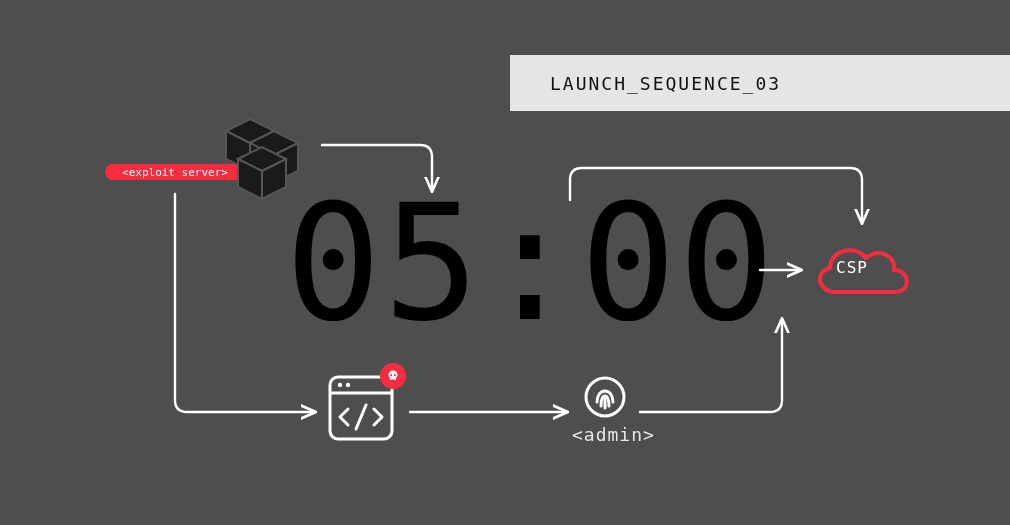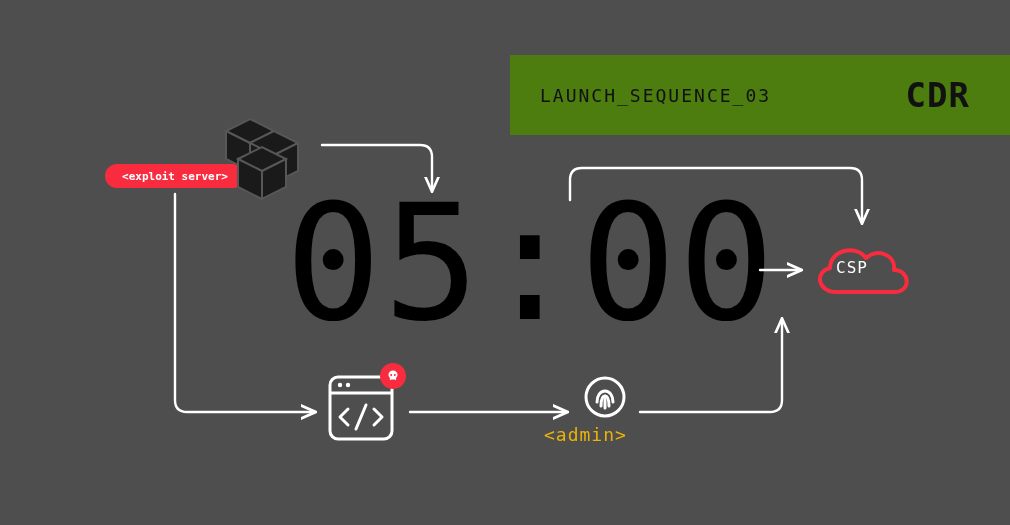--- a/index.html
+++ b/index.html
@@ -4,73 +4,72 @@
 <style>
   html,body{margin:0;padding:0}
   body{
     width:1010px;height:525px;
     background:#4e4e4e;
     font-family:ui-monospace,Menlo,Consolas,monospace;
     position:relative;overflow:hidden;
   }
   
   .banner{
-    position:absolute;top:55px;right:0;width:500px;height:80px;
-    background:#4d7c0f;
+    position:absolute;top:55px;right:0;width:500px;height:56px;
+    background:#e5e5e5;
     display:flex;align-items:center;justify-content:space-between;
-    padding:0 40px 0 30px;box-sizing:border-box;
+    padding:0 40px 0 40px;box-sizing:border-box;
   }
   .banner .left{letter-spacing:2px;font-size:18px;color:#111;font-weight:400}
   .banner .right{font-size:34px;font-weight:700;color:#111;letter-spacing:1px}
 
   
   .timer{
     position:absolute;left:285px;top:184px;
     font-size:160px;line-height:1;color:#000;
     font-family:ui-monospace,Menlo,Consolas,monospace;
     font-weight:400;letter-spacing:2px;
     font-variant-numeric:tabular-nums slashed-zero;
     text-align:right;
   }
 
   
   .pill{
-    position:absolute;left:105px;top:164px;width:140px;height:24px;
+    position:absolute;left:105px;top:164px;width:140px;height:16px;
     background:#f92c3f;border-radius:12px;
     display:flex;align-items:center;justify-content:center;
-    color:#fff;font-size:11px;font-weight:700;
+    color:#fff;font-size:11px;font-weight:400;
   }
 
   
   .cubes{position:absolute;left:200px;top:109px;width:120px;height:120px}
 
   
   .codewin{position:absolute;left:326px;top:373px;width:70px;height:70px}
   .codewin svg{overflow:visible}
   .skull{position:absolute;left:380px;top:363px;width:26px;height:26px;
     background:#f92c3f;border-radius:50%;display:flex;align-items:center;justify-content:center}
   .skull svg{display:block}
 
   
   .finger{position:absolute;left:584px;top:376px;width:42px;height:42px}
-  .admin-label{position:absolute;left:544px;top:424px;color:#eab308;font-size:18px;letter-spacing:1px}
+  .admin-label{position:absolute;left:572px;top:424px;color:#e5e5e5;font-size:18px;letter-spacing:1px}
 
   
   .cloud{position:absolute;left:806px;top:230px;width:110px;height:78px}
   .cloud-label{position:absolute;left:836px;top:258px;color:#fff;font-size:16px;letter-spacing:1px}
 
   
   svg.arrows{position:absolute;left:0;top:0;width:1010px;height:525px;pointer-events:none}
 </style>
 </head>
 <body>
 
 <div class="banner">
   <span class="left">LAUNCH_SEQUENCE_03</span>
-  <span class="right">CDR</span>
 </div>
 
 <div class="timer">05:00</div>
 
 <div class="pill">
   <span>&lt;exploit server&gt;</span>
 </div>
 
 <div class="cubes">
   <svg viewBox="0 0 120 120">

